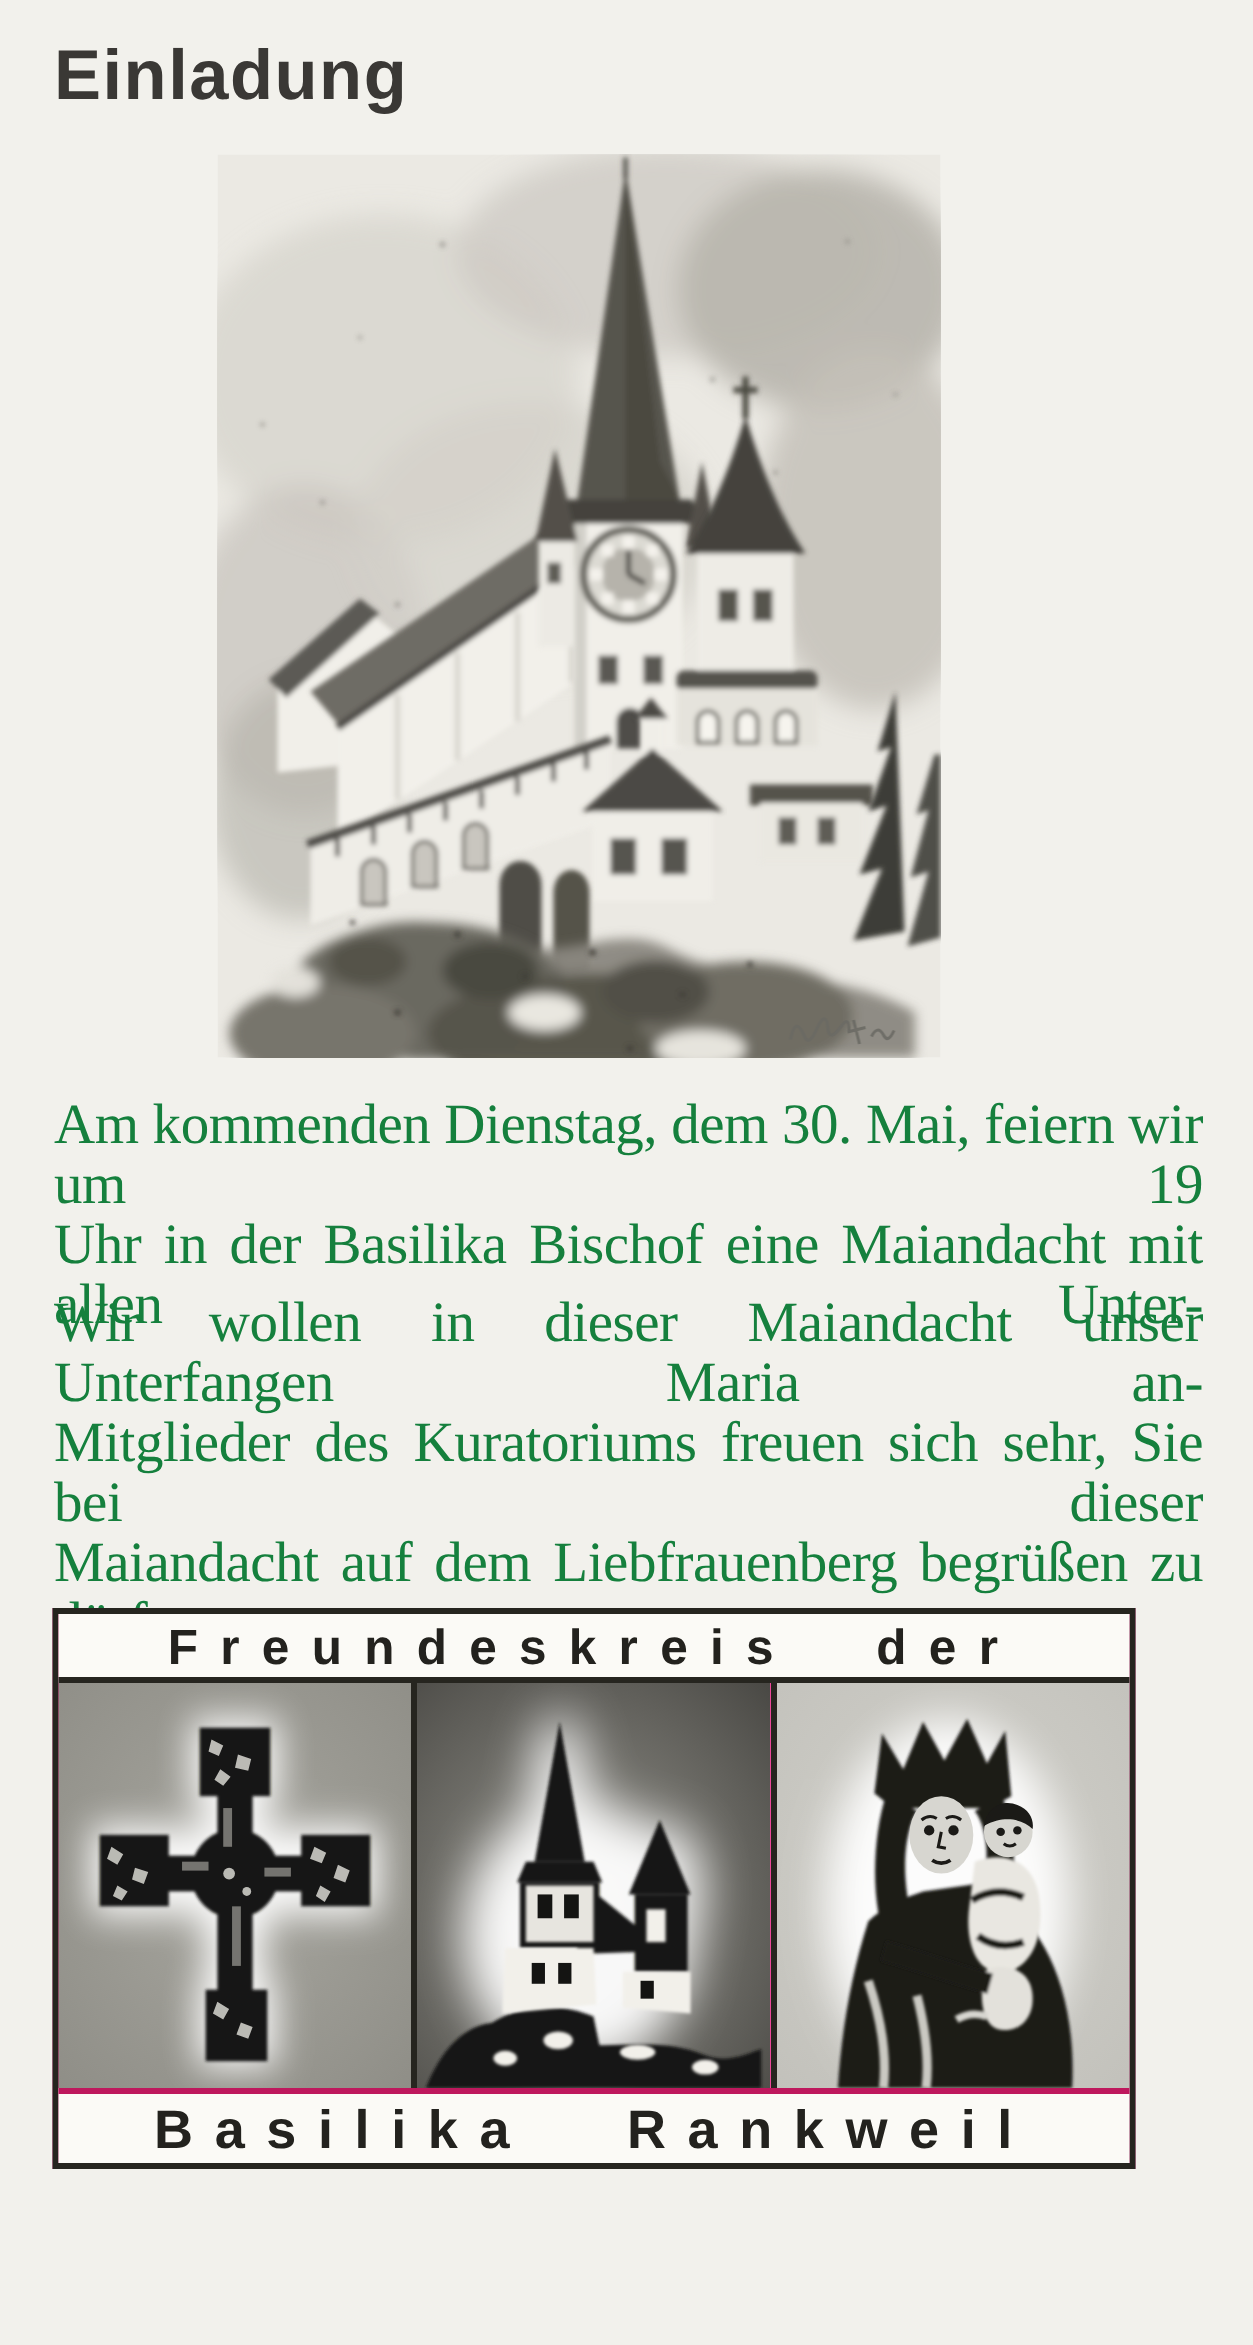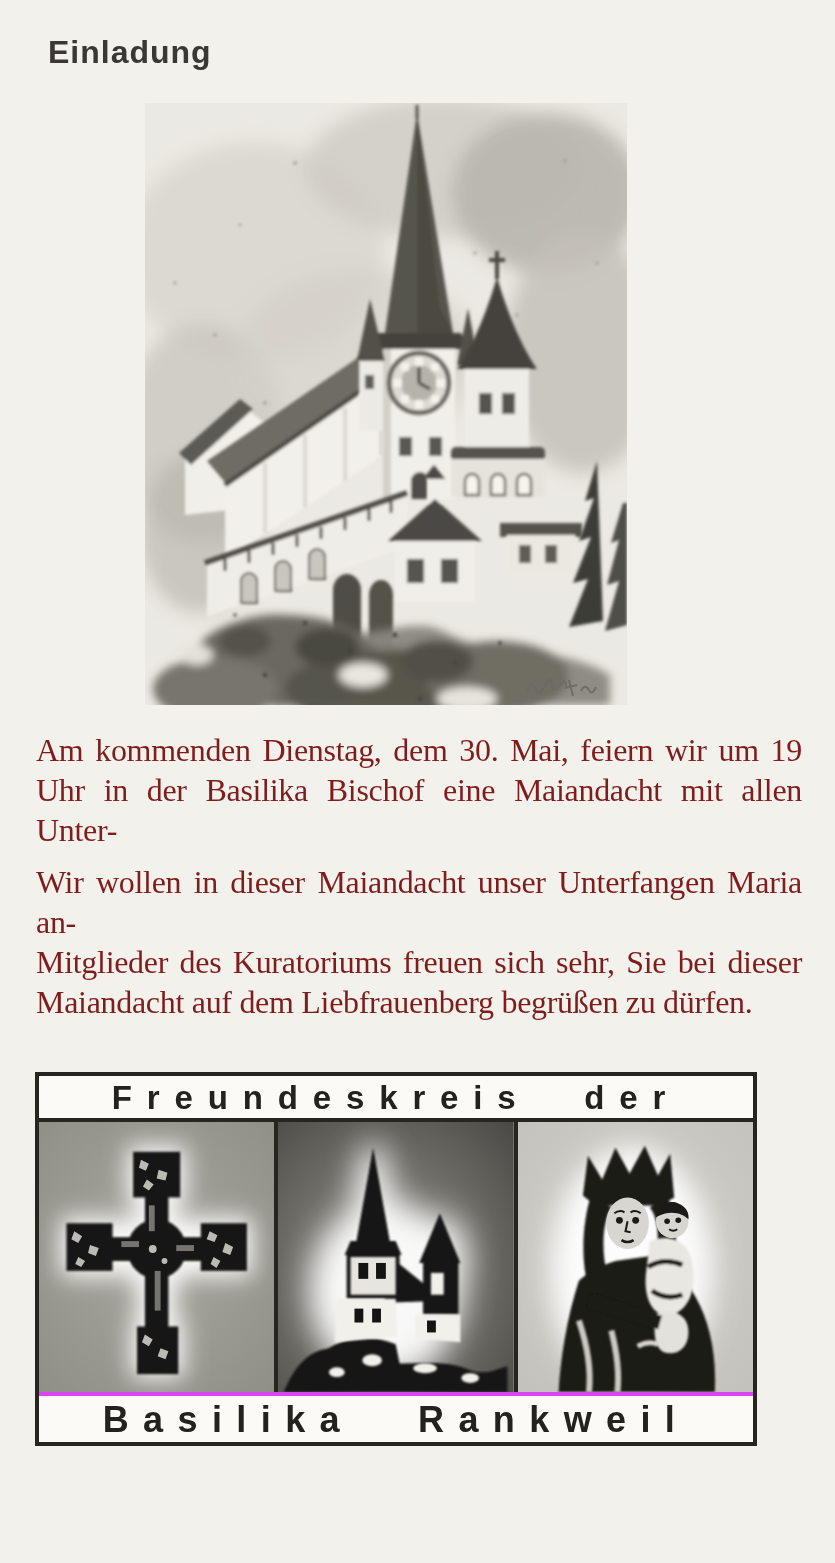--- a/index.html
+++ b/index.html
@@ -5,33 +5,33 @@
   html,body{margin:0;padding:0;}
   body{
     width:835px;height:1563px;
     background:#f2f1ec;
     font-family:"Liberation Serif", serif;
     color:#2f2d29;
     position:relative;
     overflow:hidden;
   }
   .page-title{
-    position:absolute;left:36px;top:22px;margin:12px;
+    position:absolute;left:36px;top:22px;margin:0;
     font-family:"Liberation Sans", sans-serif;
-    font-weight:bold;font-size:32px;letter-spacing:1px;
+    font-weight:bold;font-size:47px;letter-spacing:1px;
     color:#3a3835;
   }
   .artwork{
     position:absolute;left:145px;top:103px;width:482px;height:602px;
   }
   .artwork svg{display:block;width:100%;height:100%;}
   .para{
     position:absolute;left:36px;width:766px;
-    font-size:32px;line-height:40px;letter-spacing:-0.3px;
-    color:#7f1d1d;
+    font-size:38px;line-height:40px;letter-spacing:-0.3px;
+    color:#15803d;
   }
   .para .line{text-align:justify;text-align-last:justify;}
   .para .line.last{text-align-last:left;}
   #para1{top:730px;}
   #para2{top:862px;}
   .banner{
     position:absolute;left:35px;top:1072px;width:722px;height:374px;
     box-sizing:border-box;border:4px solid #26251f;background:#ec4899;
     display:flex;flex-direction:column;
   }
@@ -41,21 +41,21 @@
     color:#23221e;text-align:center;overflow:hidden;white-space:nowrap;
   }
   .banner-row.top{
     height:42px;line-height:43px;font-size:33px;
     letter-spacing:0.45em;word-spacing:0.9em;
     border-bottom:4px solid #26251f;
   }
   .banner-row.bottom{
     height:46px;line-height:47px;font-size:36px;
     letter-spacing:0.40em;word-spacing:1.1em;
-    border-top:4px solid #d946ef;
+    border-top:4px solid #be185d;
   }
   .banner-panels{flex:1;display:flex;min-height:0;}
   .panel{flex:1;min-width:0;position:relative;}
   .panel + .panel{border-left:4px solid #26251f;}
   .panel svg{display:block;width:100%;height:100%;}
 </style>
 </head>
 <body>
 
 <div>

